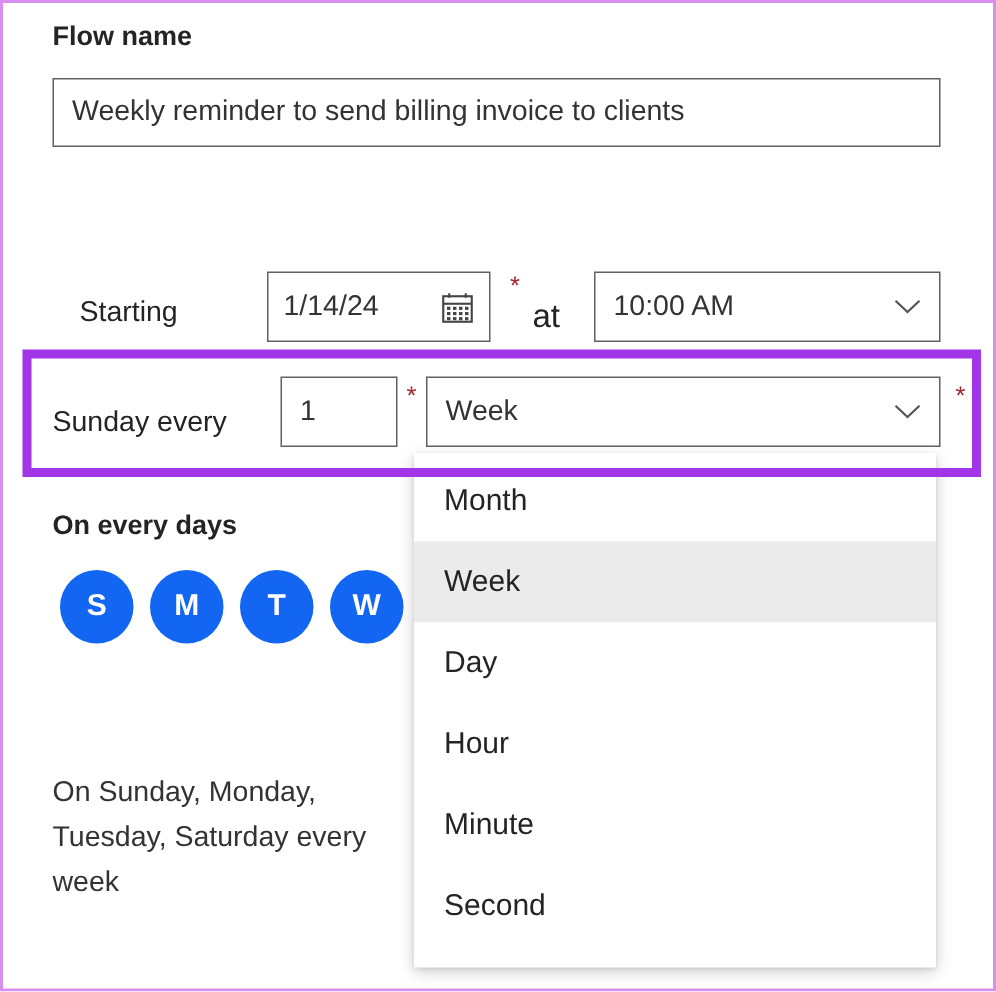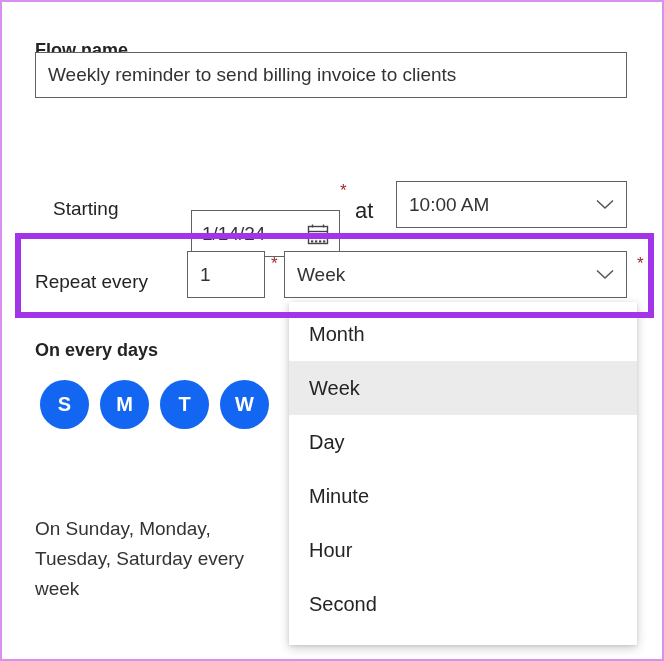--- a/index.html
+++ b/index.html
@@ -25,21 +25,21 @@
   }
 
   
   .label-strong {
     position: absolute;
     font-size: 18px;
     font-weight: bold;
     color: #242424;
     white-space: nowrap;
   }
-  #flow-name-label { left: 33px; top: 12px; margin-top: 26px; }
+  #flow-name-label { left: 33px; top: 12px; }
 
   .text-input {
     position: absolute;
     background: #ffffff;
     border: 1px solid #616161;
     font-family: "Liberation Sans", sans-serif;
     font-size: 19px;
     color: #333333;
     padding: 16px 12px;
     outline: none;
@@ -73,27 +73,26 @@
     position: absolute;
     background: #ffffff;
     border: 1px solid #616161;
     display: flex;
     align-items: center;
     font-size: 19px;
     color: #333333;
   }
 
   #starting-date-field {
-    left: 189px;
+    left: 176px;
     top: 179px;
     width: 149px;
     height: 47px;
     padding: 0 10px;
     justify-content: space-between;
-    margin-top: 29px;
   }
   #starting-date-value { color: #333; font-size: 19px; }
 
   .cal-icon { width: 22px; height: 22px; display: block; }
 
   .small-asterisk {
     position: absolute;
     color: #a4262c;
     font-size: 17px;
     line-height: 1;
@@ -192,21 +191,21 @@
     font-size: 19px;
     color: #333333;
     line-height: 30px;
     overflow: hidden;
     white-space: normal;
   }
 
   
   #frequency-dropdown {
     position: absolute;
-    left: 287px;
+    left: 274px;
     top: 300px;
     width: 348px;
     background: #ffffff;
     box-shadow: 0 3px 10px rgba(0,0,0,0.20), 0 1px 3px rgba(0,0,0,0.10);
     z-index: 10;
     padding-top: 5px;
     padding-bottom: 14px;
   }
   .dropdown-option {
     height: 54px;
@@ -266,21 +265,21 @@
 
   <div class="field-box" id="starting-time-field">
     <span>10:00 AM</span>
     <span>
       <svg class="chevron" viewBox="0 0 18 11" aria-hidden="true">
         <polyline points="1,1.5 9,9 17,1.5" fill="none" stroke="#555" stroke-width="1.5"></polyline>
       </svg>
     </span>
   </div>
 
-  <div class="row-label" id="repeat-every-label">Repeat every</div>
+  <div class="row-label" id="repeat-every-label">Sunday every</div>
 
   <div class="field-box" id="repeat-count-field">
     <span>1</span>
   </div>
 
   <div class="small-asterisk" id="repeat-count-asterisk">*</div>
 
   <div class="field-box" id="frequency-combobox">
     <span>Week</span>
     <span>
@@ -301,20 +300,20 @@
     <div class="day-circle">W</div>
   </div>
 
 
   <div id="flow-will-run-text">On Sunday, Monday, Tuesday, Saturday every week</div>
 
   <div id="frequency-dropdown">
     <div class="dropdown-option">Month</div>
     <div class="dropdown-option selected">Week</div>
     <div class="dropdown-option">Day</div>
+    <div class="dropdown-option">Hour</div>
     <div class="dropdown-option">Minute</div>
-    <div class="dropdown-option">Hour</div>
     <div class="dropdown-option">Second</div>
   </div>
 
   <div id="repeat-highlight"></div>
 
 </div>
 
 </body></html>

